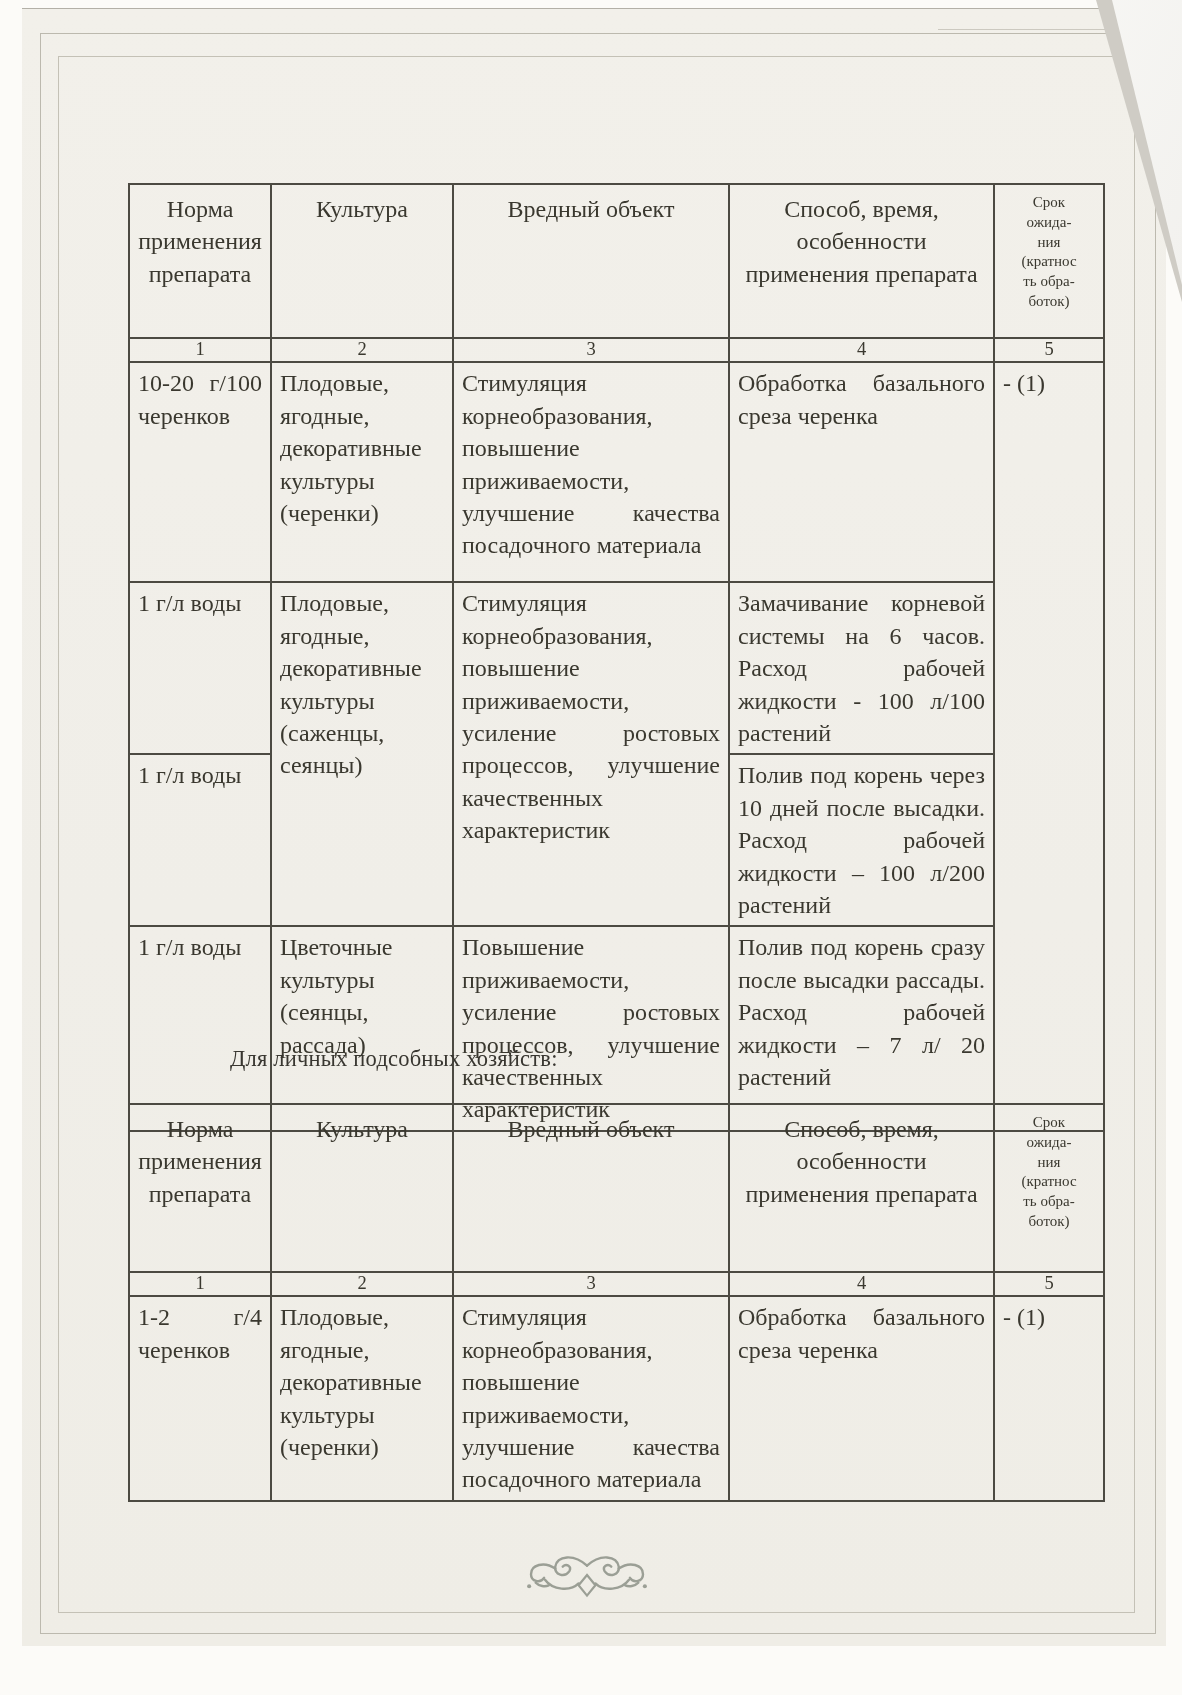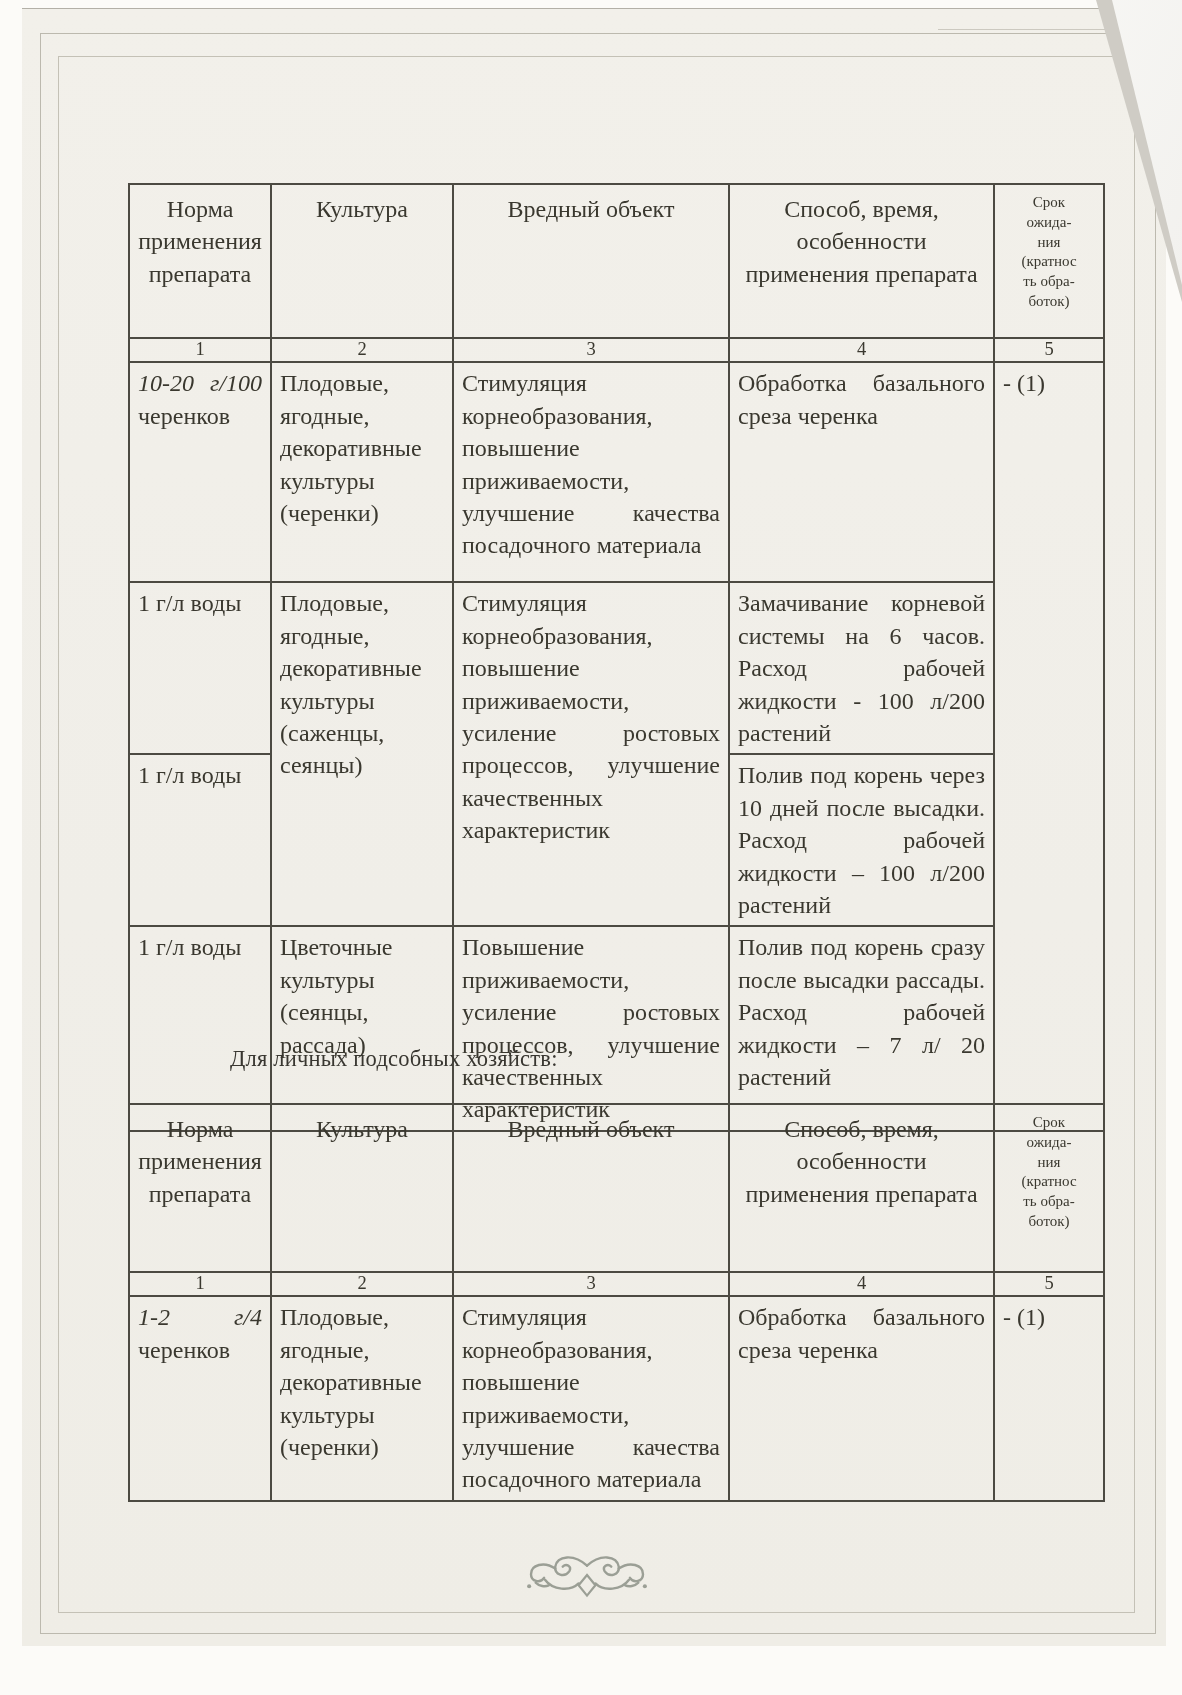--- a/index.html
+++ b/index.html
@@ -54,21 +54,21 @@
     padding:4px 8px;
   }
   th{text-align:center;padding-top:8px;}
   .th-wait{font-size:15px;line-height:1.32;padding-left:3px;padding-right:3px;}
   .pre{white-space:pre-line;}
   .numrow td{
     text-align:center;font-size:18.5px;line-height:1.05;
     padding:1px 0 2px 0;
   }
   .cell-object,.cell-method{text-align:justify;margin-top:48px;}
-  .dose-line1{display:flex;justify-content:space-between;font-style:italic;}
+  .dose-line1{display:flex;justify-content:space-between;}
   .ornament{position:absolute;left:517px;top:1549px;width:140px;height:54px;opacity:.85;}
 </style>
 </head>
 <body>
 
 <div class="canvas">
   <div class="paper"></div>
   <div class="scanline-top2"></div>
   <div class="frame-outer"></div>
   <div class="frame-inner"></div>
@@ -125,21 +125,21 @@
     </tr>
     <tr style="height:135px">
       <td>1 г/л воды</td>
       <td rowspan="2" class="pre">Плодовые,
 ягодные,
 декоративные
 культуры
 (саженцы,
 сеянцы)</td>
       <td rowspan="2" class="cell-object">Стимуляция корнеобразования, повышение приживаемости, усиление ростовых процессов, улучшение качественных характеристик</td>
-      <td class="cell-method">Замачивание корневой системы на 6 часов. Расход рабочей жидкости - 100 л/200 растений</td>
+      <td class="cell-method">Замачивание корневой системы на 6 часов. Расход рабочей жидкости - 100 л/100 растений</td>
     </tr>
     <tr style="height:140px">
       <td>1 г/л воды</td>
       <td class="cell-method">Полив под корень через 10 дней после высадки. Расход рабочей жидкости – 100 л/200 растений</td>
     </tr>
     <tr style="height:158px">
       <td>1 г/л воды</td>
       <td class="pre">Цветочные
 культуры
 (сеянцы,

